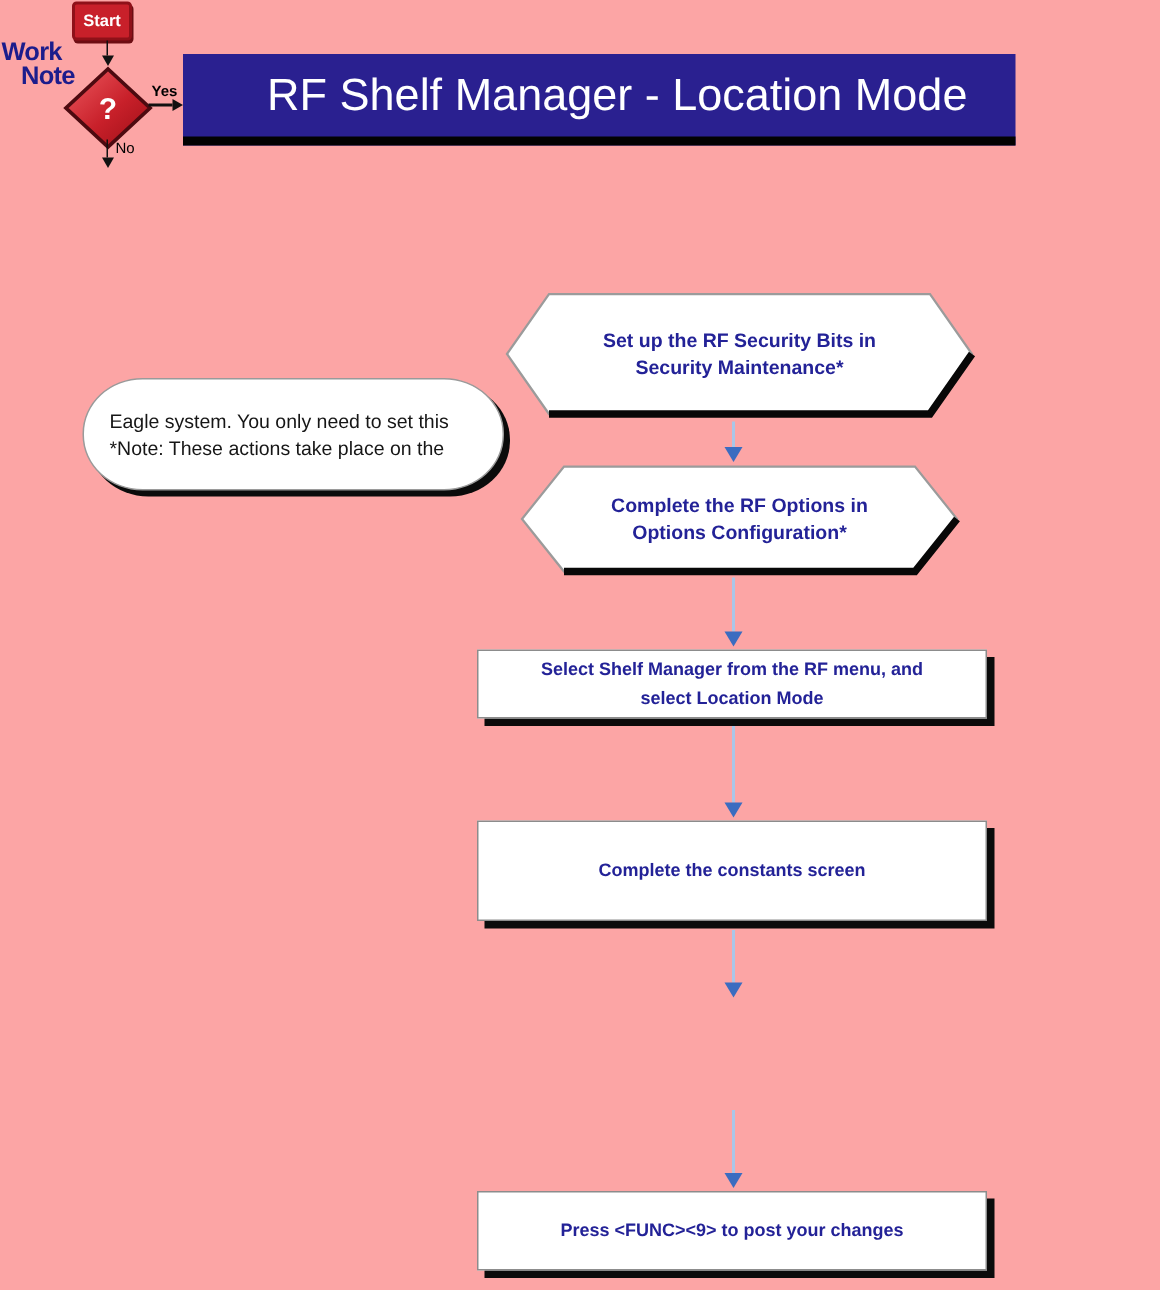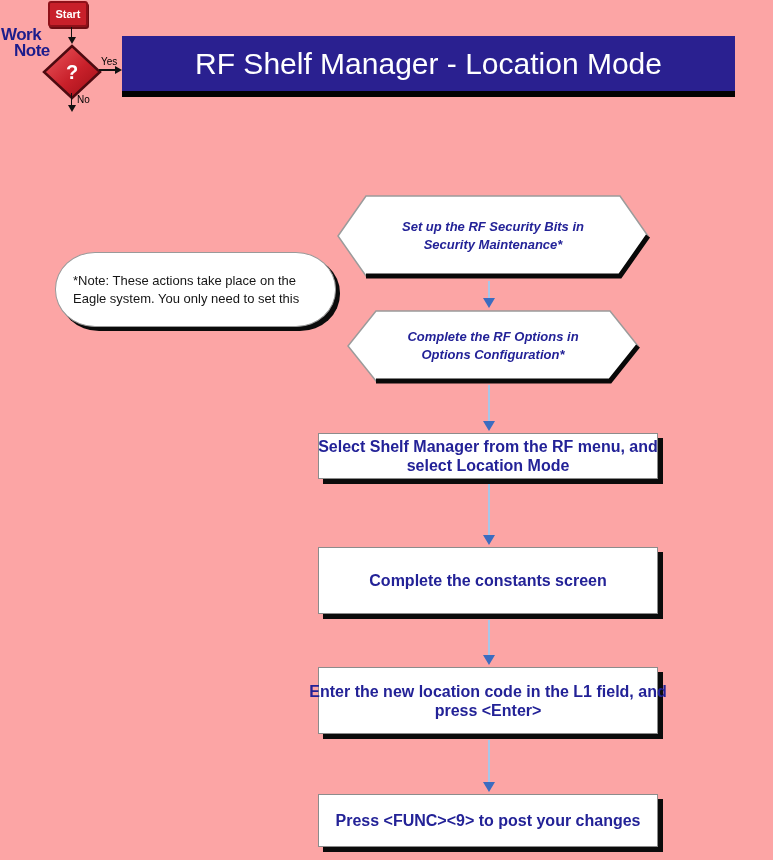--- a/index.html
+++ b/index.html
@@ -22,47 +22,47 @@
   
   .bvarrow{position:absolute;width:9px;display:flex;flex-direction:column;align-items:center;}
   .bvarrow .line{width:1.5px;background:#111;flex:1;}
   .bvarrow .head{width:0;height:0;border-left:4.5px solid transparent;border-right:4.5px solid transparent;border-top:7px solid #111;}
   
   .harrow{position:absolute;display:flex;align-items:center;}
   .harrow .line{height:1.5px;background:#111;flex:1;}
   .harrow .head{width:0;height:0;border-top:4.5px solid transparent;border-bottom:4.5px solid transparent;border-left:7px solid #111;}
   
   .banner{
-    position:absolute;left:122px;top:36px;width:613px;height:55px;
+    position:absolute;left:122px;top:36px;width:531px;height:55px;
     background:#2a2090;border-bottom:6px solid #020202;
     display:flex;align-items:center;justify-content:center;
-    color:#fff;font-size:30px;white-space:nowrap;
+    color:#fff;font-size:30px;white-space:nowrap;padding-left:24px;
   }
   
   .note{
     position:absolute;left:55px;top:252px;width:281px;height:75px;box-sizing:border-box;
     background:#fff;border:1.5px solid #9a9a9a;border-radius:40px/37px;
     box-shadow:4px 4px 0 #0b0b0b;
     display:flex;flex-direction:column;justify-content:center;
     padding-left:17px;padding-right:8px;
     color:#161616;font-size:13px;line-height:18px;
   }
   .note div{white-space:nowrap;}
   
   .hex-wrap{position:absolute;}
   .hex-text{
     position:absolute;display:flex;flex-direction:column;align-items:center;justify-content:center;
-    color:#232297;font-weight:bold;font-size:13px;line-height:18px;text-align:center;font-style:italic;
+    color:#232297;font-weight:bold;font-size:13px;line-height:18px;text-align:center;
   }
   .hex-text div{white-space:nowrap;}
   .step-rect{
     position:absolute;box-sizing:border-box;background:#fff;
     border:1px solid #8c8c8c;box-shadow:5px 5px 0 #0b0b0b;
     display:flex;flex-direction:column;align-items:center;justify-content:center;
-    color:#232297;font-weight:bold;font-size:16px;line-height:19px;text-align:center;
+    color:#232297;font-weight:bold;font-size:12px;line-height:19px;text-align:center;
   }
   .step-rect div{white-space:nowrap;}
   
   .varrow{position:absolute;width:12px;display:flex;flex-direction:column;align-items:center;}
   .varrow .line{width:2px;background:#a9c6e8;flex:1;}
   .varrow .head{width:0;height:0;border-left:6px solid transparent;border-right:6px solid transparent;border-top:10px solid #3b6cc0;}
 </style>
 </head>
 <body>
 
@@ -85,39 +85,39 @@
         <stop offset="1" stop-color="#9c0e16"></stop>
       </linearGradient>
     </defs>
     <polygon points="30,2 58,28 30,54 2,28" fill="url(#redGrad)" stroke="#4d0a10" stroke-width="2.5"></polygon>
     <text x="30" y="35" text-anchor="middle" fill="#ffffff" font-size="20" font-weight="bold" font-family="Liberation Sans, sans-serif">?</text>
   </svg>
 
   <div class="brand word1">Work</div>
   <div class="brand word2">Note</div>
 
-  <div class="small-label" style="left:101px;top:56px;">Yes</div>
+  <div class="small-label" style="left:101px;top:56px;font-weight:bold;">Yes</div>
   <div class="harrow" style="left:99px;top:65px;width:23px;height:10px;">
     <div class="line"></div>
       <div class="head"></div>
   </div>
 
   <div class="small-label" style="left:77px;top:94px;">No</div>
   <div class="bvarrow" style="left:67px;top:93px;height:19px;">
     <div class="line"></div>
       <div class="head"></div>
   </div>
 
   <div class="banner">
     <span>RF Shelf Manager - Location Mode</span>
   </div>
 
   <div class="note">
+    <div>Eagle system. You only need to set this</div>
     <div>*Note: These actions take place on the</div>
-    <div>Eagle system. You only need to set this</div>
   </div>
 
   <div class="hex-wrap" style="left:335px;top:193px;">
     <svg width="316" height="90">
       <polygon points="3,43 31,3 285,3 313,43 285,83 31,83" fill="#ffffff" stroke="#9b9b9b" stroke-width="1.5"></polygon>
       <polyline points="31,83 285,83 313,43" fill="none" stroke="#080808" stroke-width="5"></polyline>
     </svg>
     <div class="hex-text" style="left:0;top:0;width:316px;height:86px;">
       <div>Set up the RF Security Bits in</div>
       <div>Security Maintenance*</div>
@@ -157,24 +157,20 @@
 
   <div class="step-rect" style="left:318px;top:547px;width:340px;height:67px;">
     <div>Complete the constants screen</div>
   </div>
 
   <div class="varrow" style="left:483px;top:620px;height:45px;">
     <div class="line"></div>
       <div class="head"></div>
   </div>
 
-  <div class="step-rect" style="left:318px;top:667px;width:340px;height:67px;">
-    <div>Enter the new location code in the L1 field, and</div>
-    <div>press &lt;Enter&gt;</div>
-  </div>
 
   <div class="varrow" style="left:483px;top:740px;height:52px;">
     <div class="line"></div>
       <div class="head"></div>
   </div>
 
   <div class="step-rect" style="left:318px;top:794px;width:340px;height:53px;">
     <div>Press &lt;FUNC&gt;&lt;9&gt; to post your changes</div>
   </div>
 

